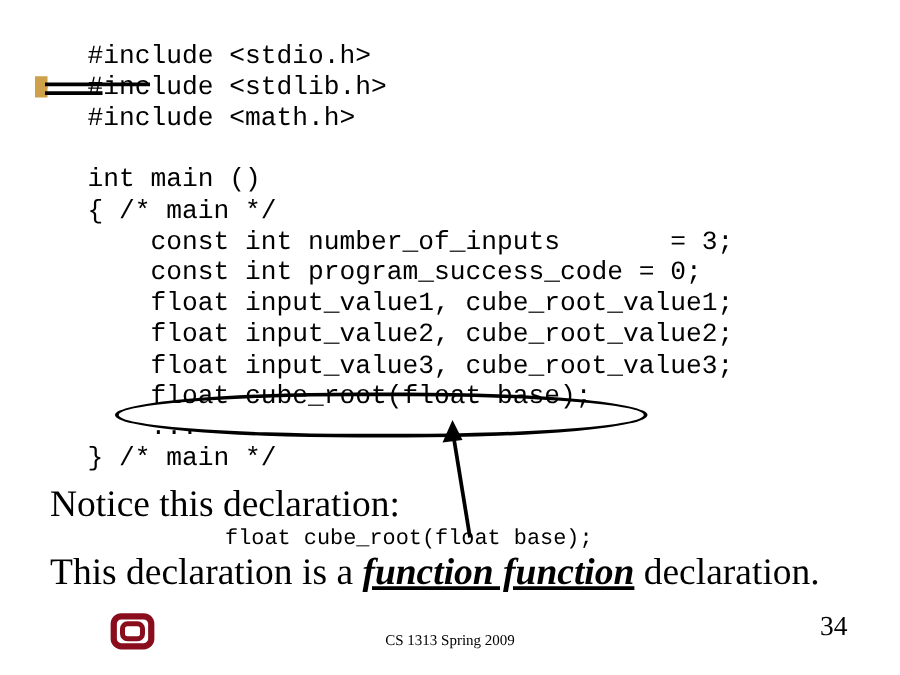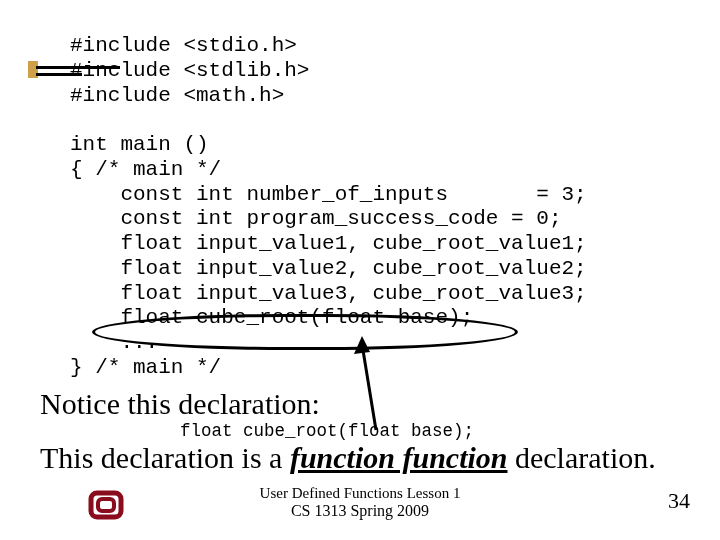--- a/index.html
+++ b/index.html
@@ -70,24 +70,24 @@
     position: absolute;
     pointer-events: none;
   }
   .footer {
     position: absolute;
     bottom: 20px;
     width: 100%;
     text-align: center;
     font-size: 15px;
   }
-  .footer .sub { font-size: 16px; }
+  .footer .sub { font-size: 12px; }
   .pagenum {
     position: absolute;
-    right: 30px;
+    right: 42px;
     bottom: 26px;
     font-size: 22px;
   }
   .logo {
     position: absolute;
     left: 86px;
     bottom: 18px;
     width: 40px;
     height: 34px;
   }
@@ -131,17 +131,16 @@
 </div>
 
 <div class="logo">
   <svg viewBox="0 0 40 34" width="40" height="34">
     <rect x="5" y="5" width="30" height="24" rx="6" fill="none" stroke="#8a0d1e" stroke-width="5"></rect>
     <rect x="12" y="11" width="16" height="12" rx="4" fill="none" stroke="#8a0d1e" stroke-width="4"></rect>
   </svg>
 </div>
 
 <div class="footer">
-  <div>User Defined Functions Lesson 1</div>
   <div class="sub">CS 1313 Spring 2009</div>
 </div>
 
 <div class="pagenum">34</div>
 
 </body></html>

